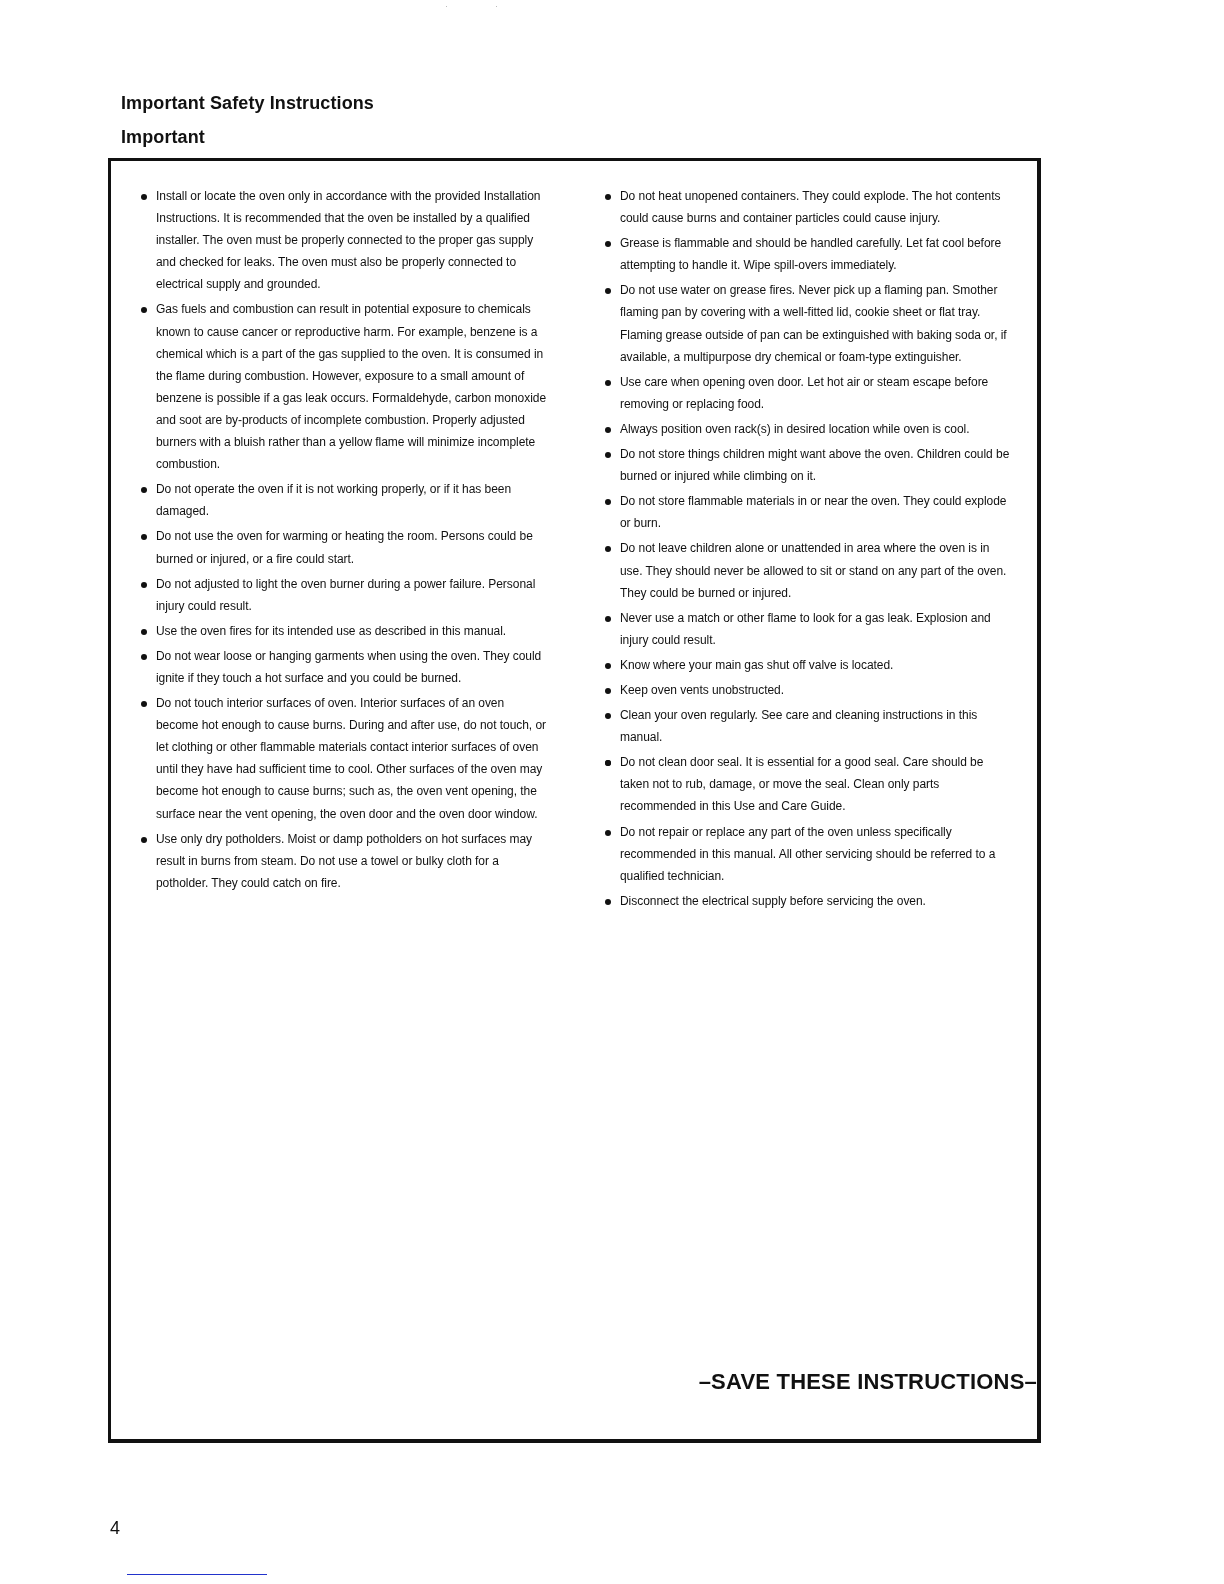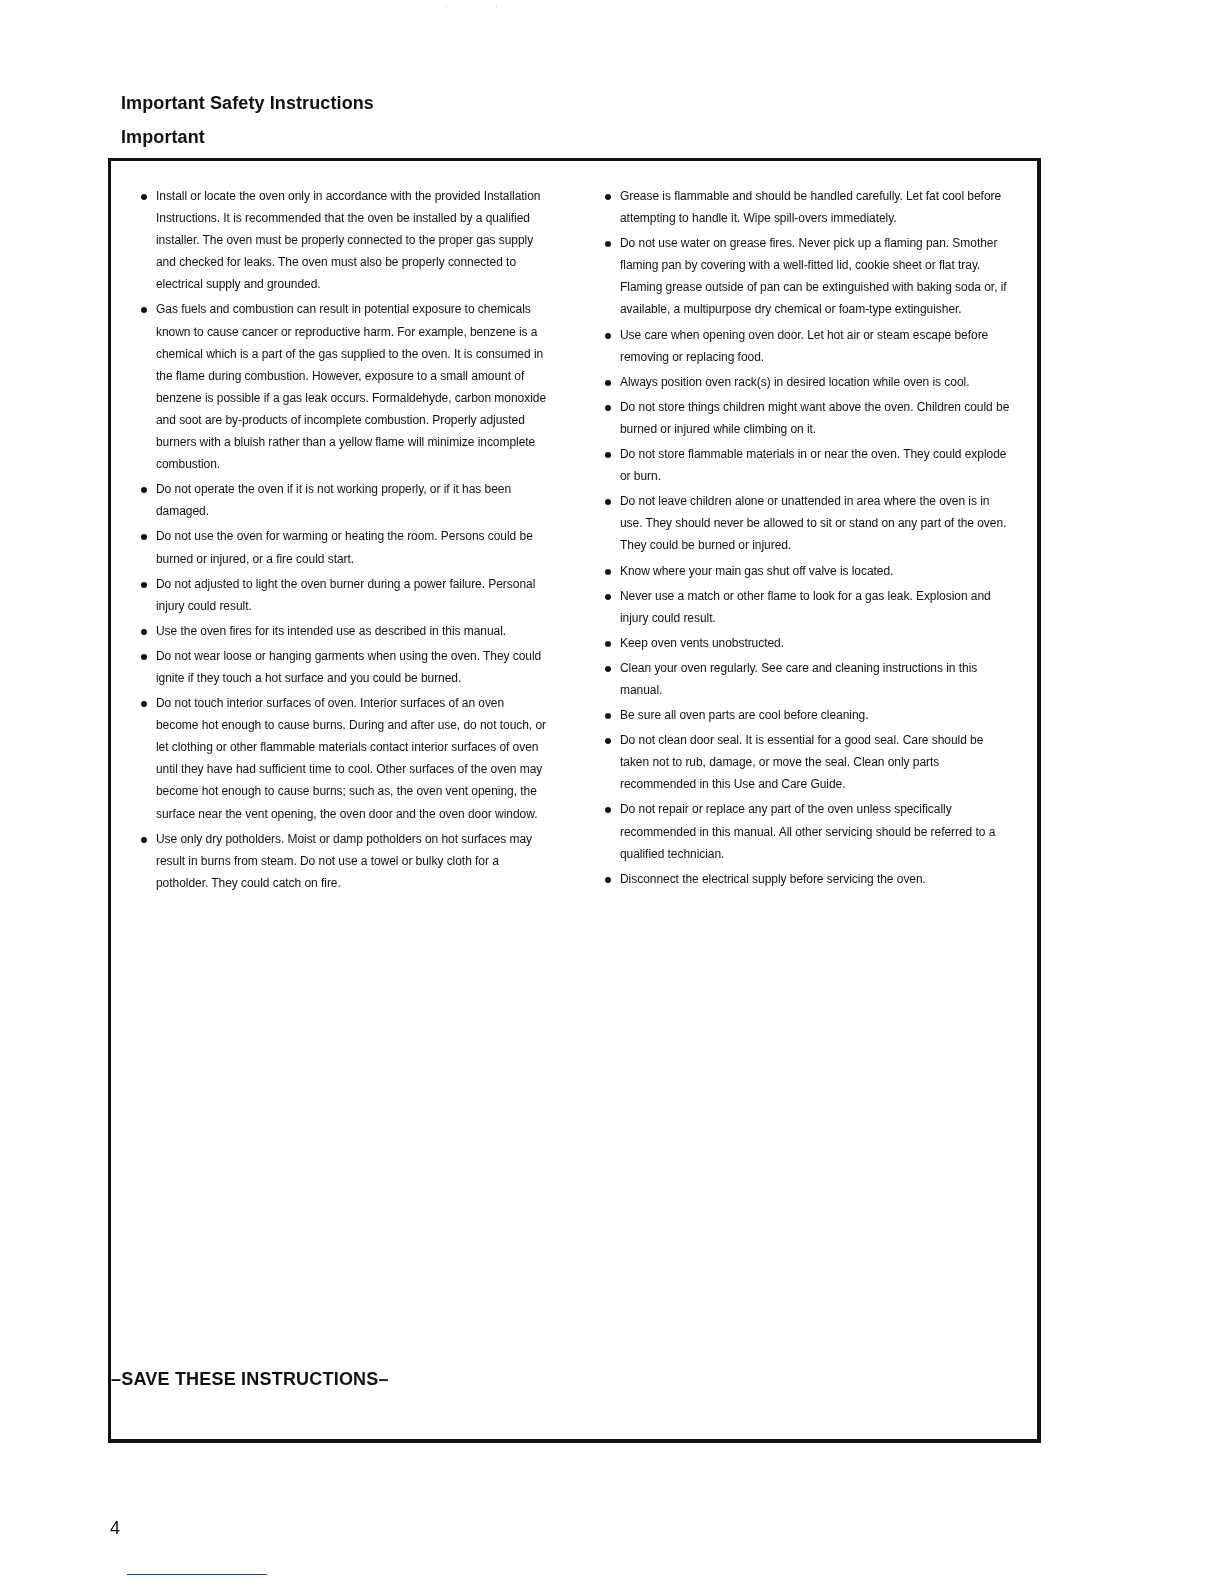--- a/index.html
+++ b/index.html
@@ -65,23 +65,23 @@
       width: 6px;
       height: 6px;
       border-radius: 50%;
       background: #111111;
     }
     .save {
       position: absolute;
       left: 0;
       right: 0;
       top: 1208px;
-      text-align: left;
+      text-align: right;
       font-weight: bold;
-      font-size: 18px;
+      font-size: 22px;
       letter-spacing: 0.2px;
     }
     .page-number {
       position: absolute;
       left: 110px;
       top: 1518px;
       font-size: 18px;
     }
     .link-line {
       position: absolute;
@@ -119,32 +119,33 @@
         <li><span class="dot"></span><span>Do not use the oven for warming or heating the room. Persons could be burned or injured, or a fire could start.</span></li>
         <li><span class="dot"></span><span>Do not adjusted to light the oven burner during a power failure. Personal injury could result.</span></li>
         <li><span class="dot"></span><span>Use the oven fires for its intended use as described in this manual.</span></li>
         <li><span class="dot"></span><span>Do not wear loose or hanging garments when using the oven. They could ignite if they touch a hot surface and you could be burned.</span></li>
         <li><span class="dot"></span><span>Do not touch interior surfaces of oven. Interior surfaces of an oven become hot enough to cause burns. During and after use, do not touch, or let clothing or other flammable materials contact interior surfaces of oven until they have had sufficient time to cool. Other surfaces of the oven may become hot enough to cause burns; such as, the oven vent opening, the surface near the vent opening, the oven door and the oven door window.</span></li>
         <li><span class="dot"></span><span>Use only dry potholders. Moist or damp potholders on hot surfaces may result in burns from steam. Do not use a towel or bulky cloth for a potholder. They could catch on fire.</span></li>
       </ul>
   </div>
   <div class="col right">
     <ul class="bullets" id="right-list">
+        <li><span class="dot"></span><span>Do not heat unopened containers. They could explode. The hot contents could cause burns and container particles could cause injury.</span></li>
         <li><span class="dot"></span><span>Grease is flammable and should be handled carefully. Let fat cool before attempting to handle it. Wipe spill-overs immediately.</span></li>
         <li><span class="dot"></span><span>Do not use water on grease fires. Never pick up a flaming pan. Smother flaming pan by covering with a well-fitted lid, cookie sheet or flat tray. Flaming grease outside of pan can be extinguished with baking soda or, if available, a multipurpose dry chemical or foam-type extinguisher.</span></li>
         <li><span class="dot"></span><span>Use care when opening oven door. Let hot air or steam escape before removing or replacing food.</span></li>
         <li><span class="dot"></span><span>Always position oven rack(s) in desired location while oven is cool.</span></li>
         <li><span class="dot"></span><span>Do not store things children might want above the oven. Children could be burned or injured while climbing on it.</span></li>
         <li><span class="dot"></span><span>Do not store flammable materials in or near the oven. They could explode or burn.</span></li>
         <li><span class="dot"></span><span>Do not leave children alone or unattended in area where the oven is in use. They should never be allowed to sit or stand on any part of the oven. They could be burned or injured.</span></li>
+        <li><span class="dot"></span><span>Never use a match or other flame to look for a gas leak. Explosion and injury could result.</span></li>
         <li><span class="dot"></span><span>Know where your main gas shut off valve is located.</span></li>
-        <li><span class="dot"></span><span>Never use a match or other flame to look for a gas leak. Explosion and injury could result.</span></li>
         <li><span class="dot"></span><span>Keep oven vents unobstructed.</span></li>
         <li><span class="dot"></span><span>Clean your oven regularly. See care and cleaning instructions in this manual.</span></li>
-        <li><span class="dot"></span><span>Be sure all oven parts are cool before cleaning.</span></li>
+        <li><span class="dot"></span></li>
         <li><span class="dot"></span><span>Do not clean door seal. It is essential for a good seal. Care should be taken not to rub, damage, or move the seal. Clean only parts recommended in this Use and Care Guide.</span></li>
         <li><span class="dot"></span><span>Do not repair or replace any part of the oven unless specifically recommended in this manual. All other servicing should be referred to a qualified technician.</span></li>
         <li><span class="dot"></span><span>Disconnect the electrical supply before servicing the oven.</span></li>
       </ul>
   </div>
   <div class="save">–SAVE THESE INSTRUCTIONS–</div>
 </div>
 
 <div class="page-number">4</div>
 <div class="link-line"></div>

